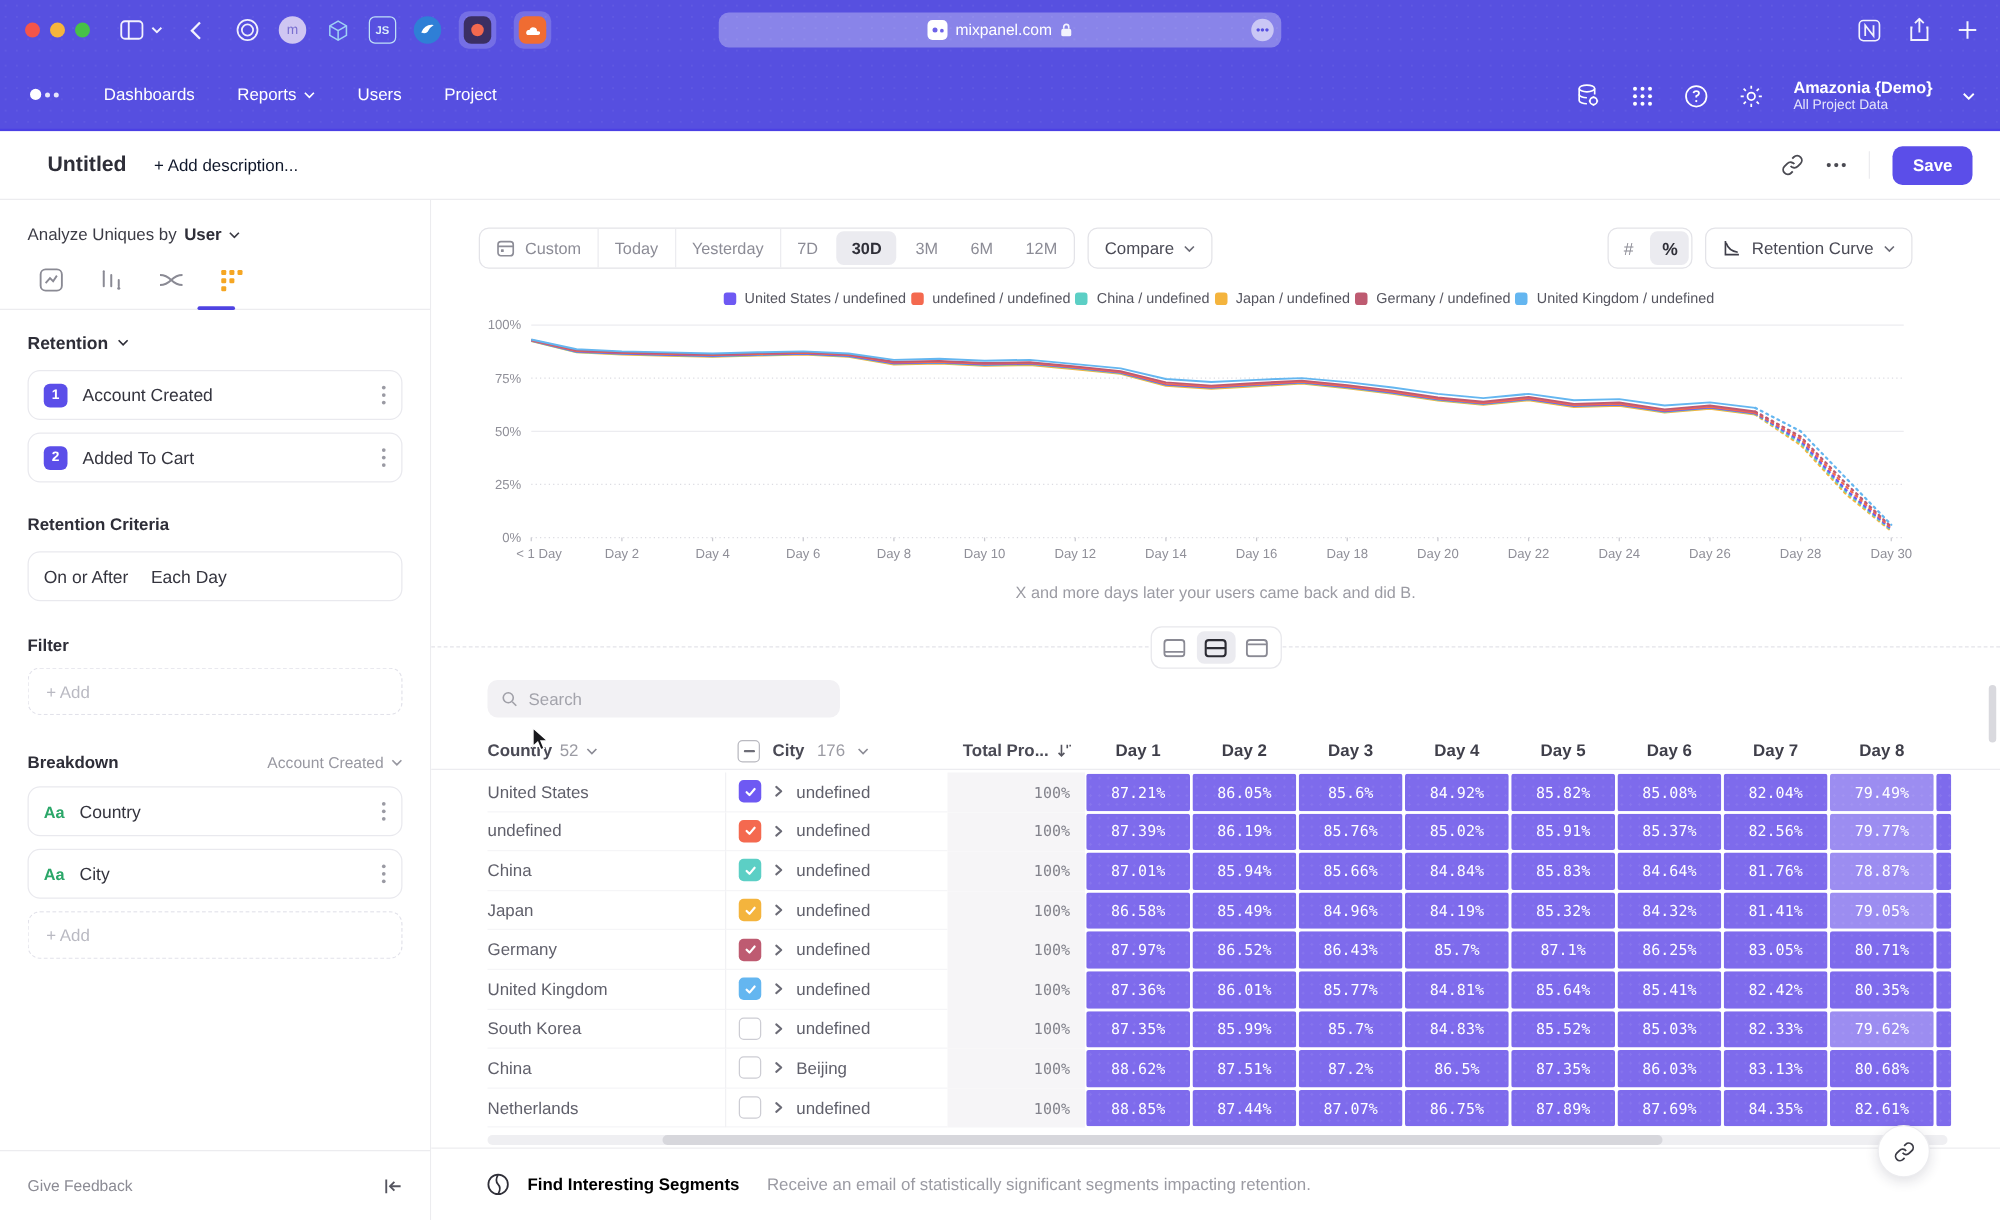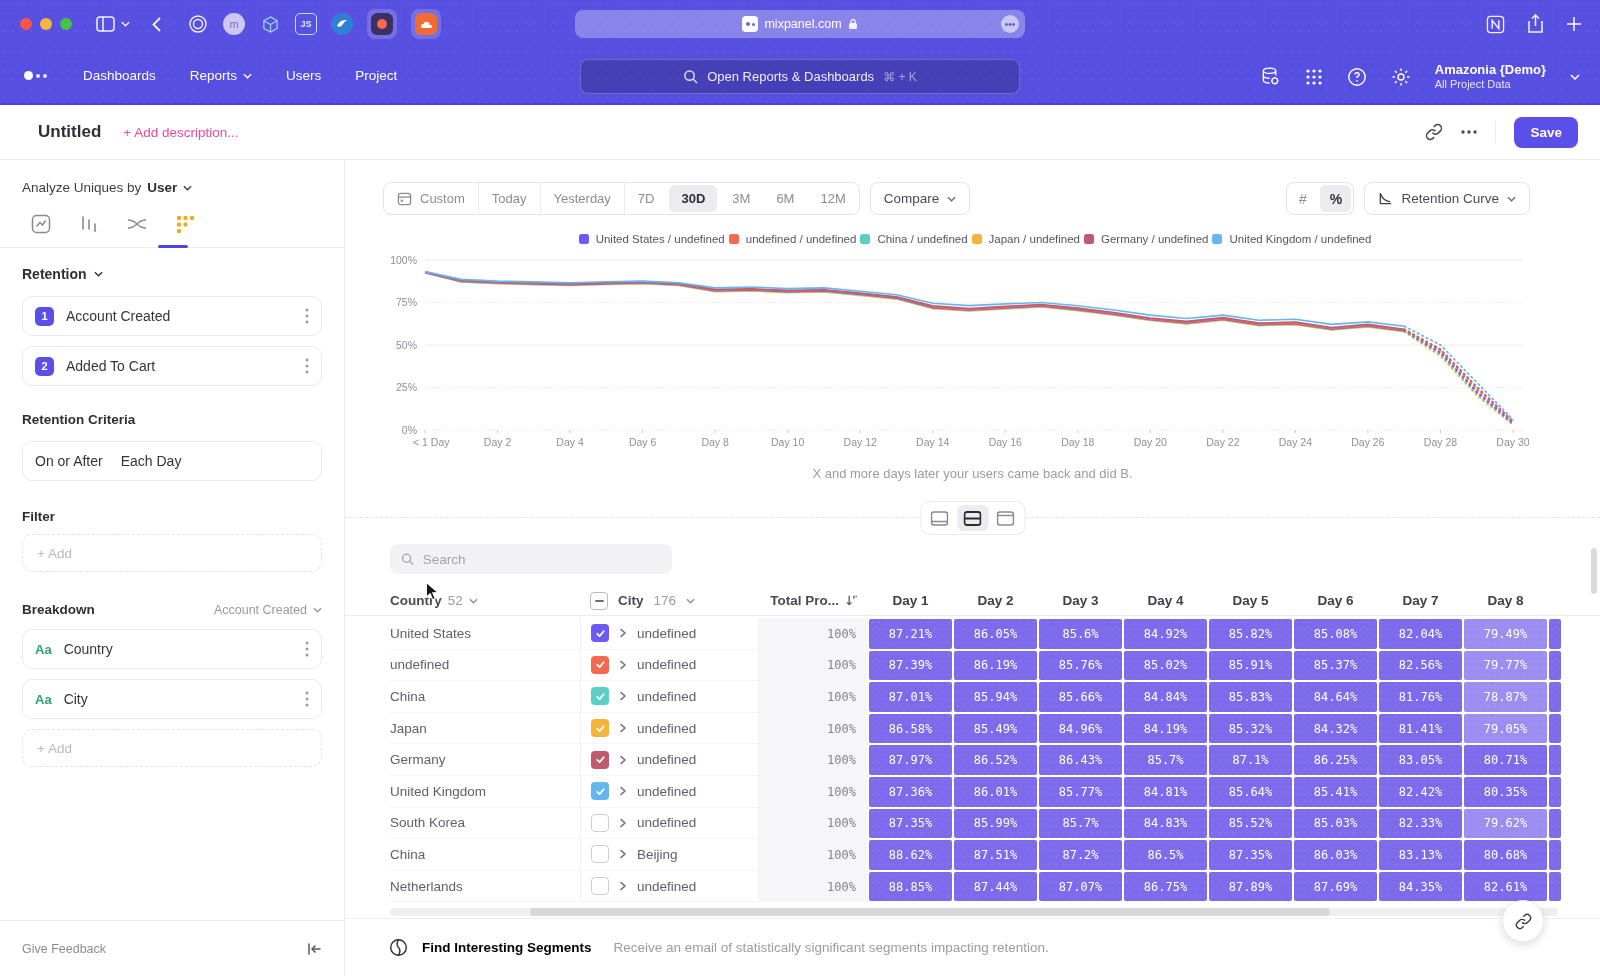--- a/index.html
+++ b/index.html
@@ -38,21 +38,21 @@
     background:rgba(0,0,0,.18); border:1px solid rgba(255,255,255,.22); border-radius:8px;
     display:flex; align-items:center; justify-content:center; gap:9px; color:rgba(255,255,255,.9); font-size:13px; }
   .nav-right { position:absolute; right:20px; top:0; height:57px; display:flex; align-items:center; gap:24px; }
   .proj { text-align:left; color:#fff; line-height:1.25; }
   .proj .pn { font-size:13px; font-weight:700; }
   .proj .ps { font-size:11px; opacity:.85; }
 
   
   .title-row { height:55px; border-bottom:1px solid #ececef; display:flex; align-items:center; position:relative; background:#fff; }
   .rpt-title { font-size:17px; font-weight:700; color:#2e2e38; margin-left:38px; }
-  .add-desc { font-size:13.5px; color:#ec4899; margin-left:22px; }
+  .add-desc { font-size:13.5px; color:#0f172a; margin-left:22px; }
   .title-actions { position:absolute; right:22px; display:flex; align-items:center; gap:18px; }
   .vdiv { width:1px; height:22px; background:#ececef; }
   .save-btn { background:#5b4ee9; color:#fff; font-size:13.5px; font-weight:600; border:none;
     border-radius:8px; padding:8px 16px; }
 
   
   .sidebar { position:absolute; left:0; top:160px; width:345px; bottom:0; border-right:1px solid #ececef; background:#fff; }
   .analyze { margin:20px 22px 0; font-size:13.5px; color:#3c3c46; display:flex; align-items:center; gap:6px; }
   .analyze .val { font-weight:700; color:#2e2e38; }
   .tabs { display:flex; gap:26px; margin:18px 0 0 30px; padding-bottom:12px; }
@@ -232,28 +232,20 @@
       <b2></b2>
     </div>
   <div class="nav-links" id="nav-links">
       <span class="nav-link">Dashboards</span>
       <span class="nav-link">Reports<svg width="9" height="6" viewBox="0 0 10 6" fill="none" stroke="#fff" stroke-width="1.5">
           <path d="M1 1 L5 5 L9 1"></path>
         </svg></span>
       <span class="nav-link">Users</span>
       <span class="nav-link">Project</span>
     </div>
-  <div class="nav-search">
-    <svg width="15" height="15" viewBox="0 0 16 16" fill="none" stroke="rgba(255,255,255,.8)" stroke-width="1.6">
-        <circle cx="7" cy="7" r="5"></circle>
-        <line x1="11" y1="11" x2="15" y2="15"></line>
-      </svg>
-    <span>Open Reports &amp; Dashboards</span>
-    <span style="opacity:.55;font-size:12px">⌘ + K</span>
-  </div>
   <div class="nav-right">
     <span class="chrome-ic">
         <svg width="21" height="21" viewBox="0 0 22 22" fill="none" stroke="#fff" stroke-width="1.4">
           <ellipse cx="10" cy="5" rx="6.5" ry="2.8"></ellipse>
           <path d="M3.5 5 V15 C3.5 16.6 6.4 17.8 10 17.8 M16.5 5 V10"></path>
           <path d="M3.5 10 C3.5 11.6 6.4 12.8 10 12.8"></path>
           <circle cx="15.5" cy="15.5" r="3"></circle>
           <path d="M15.5 11.5 v1.2 M15.5 18.3 v1.2 M11.6 15.5 h1.2 M18.2 15.5 h1.2"></path>
         </svg>
       </span>

